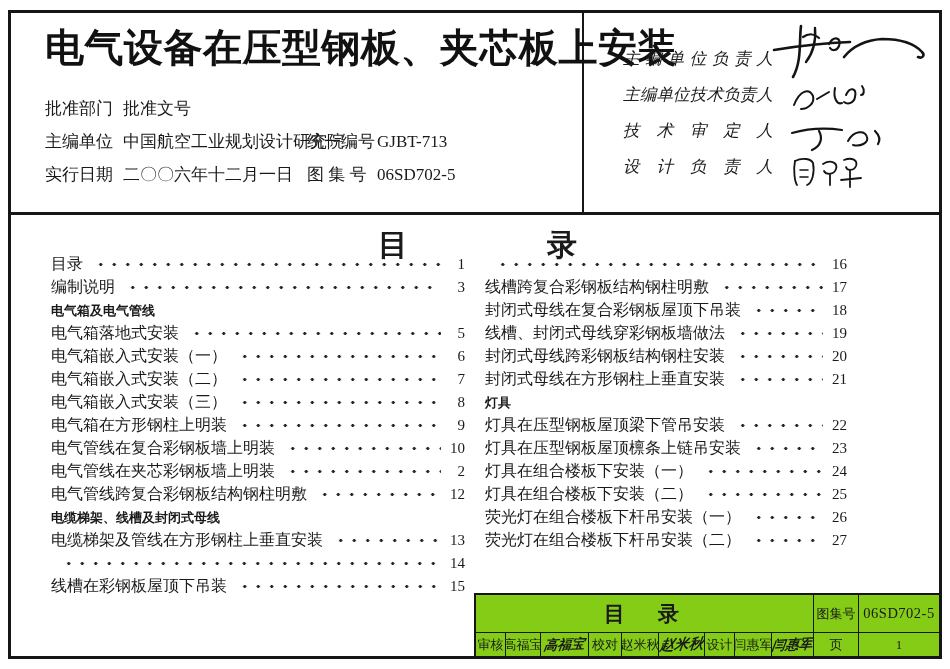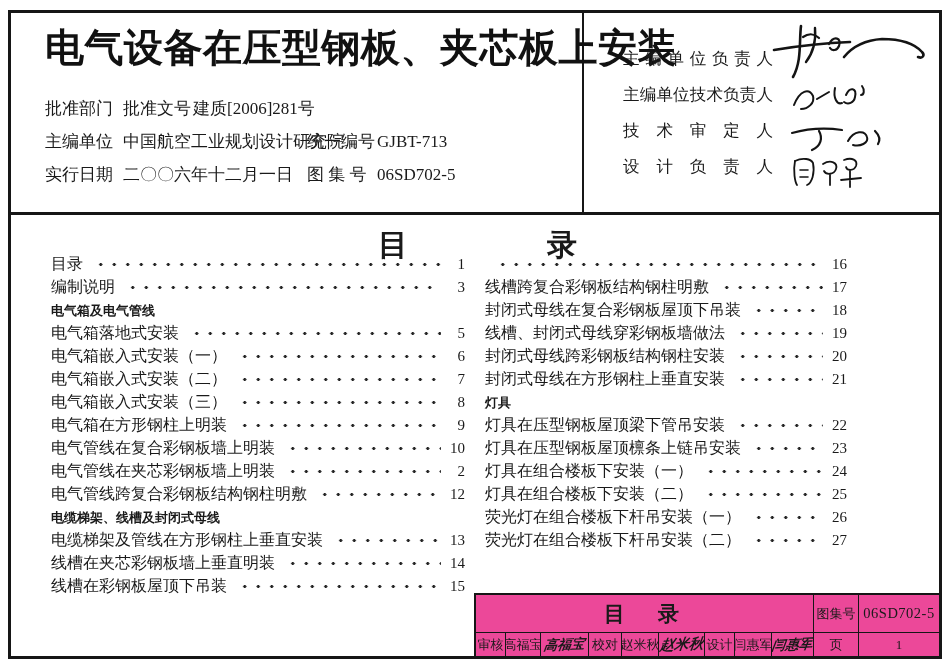--- a/index.html
+++ b/index.html
@@ -23,21 +23,21 @@
   }
   .meta { margin-top: 22px; font-size: 17px; }
   .meta-row { display: flex; align-items: center; height: 33px; white-space: nowrap; }
   .m-label  { width: 78px; }
   .m-value  { width: 184px; }
   .m-label2 { width: 70px; }
   .m-value2 { font-family: "Liberation Serif", serif; }
 
   .header-right { flex: 1; position: relative; }
   .sig-row { position: absolute; left: 39px; height: 24px; display: flex; align-items: center; }
-  .sig-label { width: 150px; font-size: 16.5px; text-align: justify; text-align-last: justify; }
+  .sig-label { width: 150px; font-size: 16.5px; text-align: justify; text-align-last: justify; font-style: italic; }
   .sig-svg { position: absolute; }
   .sig-svg path { fill: none; stroke: #141414; stroke-linecap: round; stroke-linejoin: round; }
 
   
   .toc { position: relative; height: 442px; }
   .toc-title-part { position: absolute; font-size: 30px; font-weight: 700; top: 10px; }
   .toc-title-left  { left: 367px; }
   .toc-title-right { left: 536px; }
 
   .toc-cols { position: absolute; top: 38px; left: 0; display: flex; }
@@ -59,21 +59,21 @@
   .titleblock {
     position: absolute; right: 0; bottom: 0;
     border-top: 2px solid #161616; border-left: 2px solid #161616;
     background: #161616;
     display: grid;
     grid-template-columns: 29px 34px 47px 32px 36px 45px 29px 36px 41px 44px 80px;
     grid-template-rows: 37px 23px;
     gap: 1px;
   }
   .tb-cell {
-    background: #ec4899; display: flex; align-items: center; justify-content: center;
+    background: #84cc16; display: flex; align-items: center; justify-content: center;
     font-size: 13px; overflow: hidden; white-space: nowrap;
   }
   .tb-title { grid-column: 1 / span 9; font-size: 21px; font-weight: 700; letter-spacing: 6px; }
   .tb-atlas-no { font-size: 14.5px; letter-spacing: 0.5px; }
   .tb-name { font-size: 13px; }
   .hand {
     font-style: italic; font-weight: 700; font-size: 13.5px;
     transform: skewX(-10deg) rotate(-2.5deg);
   }
   .hand.heavy { font-weight: 900; font-size: 14.5px; }
@@ -83,21 +83,20 @@
 
 <div class="sheet">
 
   <div class="header">
     <div class="header-left">
       <div class="main-title">电气设备在压型钢板、夹芯板上安装</div>
       <div class="meta">
         <div class="meta-row">
           <span class="m-label">批准部门</span>
           <span class="m-label2">批准文号</span>
-          <span class="m-value2">建质[2006]281号</span>
         </div>
         <div class="meta-row">
           <span class="m-label">主编单位</span>
           <span class="m-value">中国航空工业规划设计研究院</span>
           <span class="m-label2">统一编号</span>
           <span class="m-value2">GJBT-713</span>
         </div>
         <div class="meta-row">
           <span class="m-label">实行日期</span>
           <span class="m-value">二〇〇六年十二月一日</span>
@@ -215,21 +214,20 @@
           </div>
           <div class="toc-row section">
             <span class="toc-text">电缆梯架、线槽及封闭式母线</span>
           </div>
           <div class="toc-row">
             <span class="toc-text">电缆梯架及管线在方形钢柱上垂直安装</span>
             <span class="toc-leader"></span>
             <span class="toc-page">13</span>
           </div>
           <div class="toc-row">
-            <span class="toc-text">线槽在夹芯彩钢板墙上垂直明装</span>
             <span class="toc-leader"></span>
             <span class="toc-page">14</span>
           </div>
           <div class="toc-row">
             <span class="toc-text">线槽在彩钢板屋顶下吊装</span>
             <span class="toc-leader"></span>
             <span class="toc-page">15</span>
           </div>
         </div>
       <div class="toc-col toc-col-right" id="toc-right">

